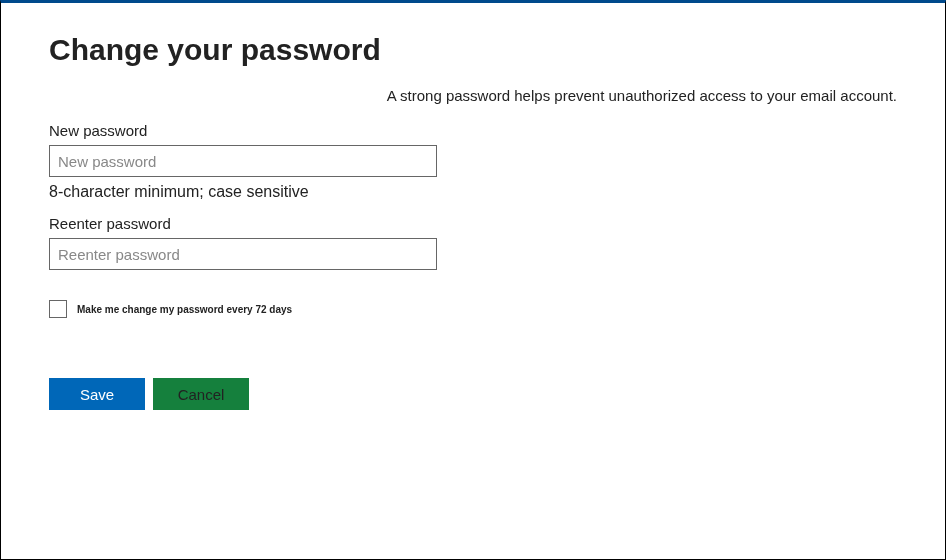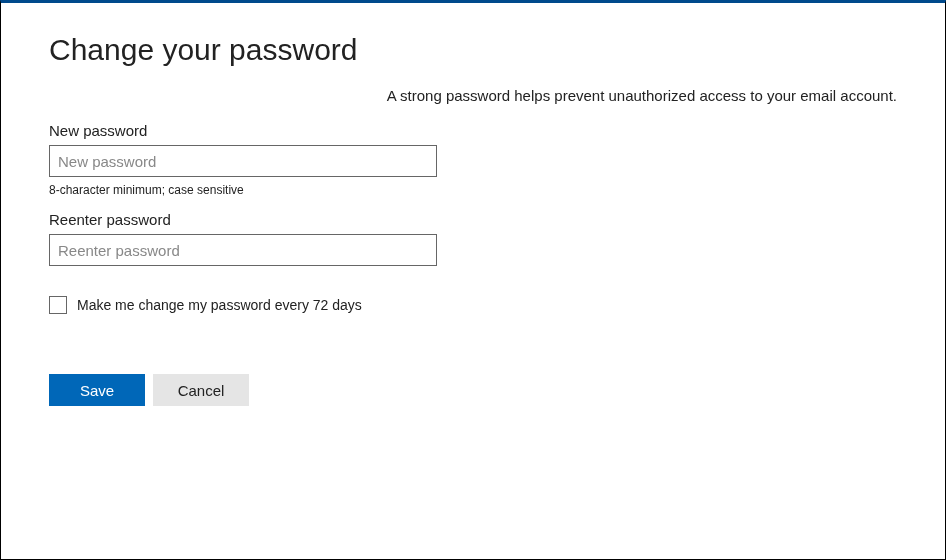--- a/index.html
+++ b/index.html
@@ -15,21 +15,21 @@
       border: 1px solid #000;
       border-top: 3px solid #004a8c;
       position: relative;
       overflow: hidden;
     }
     .container {
       padding: 30px 48px;
     }
     .page-title {
       font-size: 30px;
-      font-weight: 400;
+      font-weight: 700;
       color: #222;
       margin-bottom: 20px;
     }
     .subtitle {
       font-size: 15px;
       color: #222;
       margin-bottom: 18px;
       text-align: right;
     }
     .field-group {
@@ -56,42 +56,42 @@
     }
     .forgot-link {
       display: inline-block;
       color: #006fc7;
       font-size: 15px;
       text-decoration: none;
       margin-top: 5px;
       cursor: pointer;
     }
     .hint {
-      font-size: 12px;
+      font-size: 16px;
       color: #222;
       margin-top: 6px;
       margin-bottom: 14px;
     }
     .checkbox-row {
       display: flex;
       align-items: center;
       margin-top: 30px;
       margin-bottom: 60px;
     }
     .checkbox {
       width: 18px;
       height: 18px;
       border: 1px solid #666;
       margin-right: 10px;
       cursor: pointer;
       background: #fff;
     }
     .checkbox-label {
-      font-size: 14px;
-      font-weight: 400;
+      font-size: 10px;
+      font-weight: 700;
       color: #222;
       cursor: pointer;
     }
     .button-row {
       display: flex;
       gap: 8px;
     }
     .btn {
       min-width: 96px;
       height: 32px;
@@ -99,21 +99,21 @@
       font-size: 15px;
       font-family: inherit;
       cursor: pointer;
       padding: 0 16px;
     }
     .btn-primary {
       background: #0067b8;
       color: #fff;
     }
     .btn-secondary {
-      background: #e5e5e5;
+      background: #15803d;
       color: #222;
     }
   </style>
 </head>
 <body>
 
 <div class="container">
   <h1 class="page-title">Change your password</h1>
   <p class="subtitle">A strong password helps prevent unauthorized access to your email account.</p>
 

